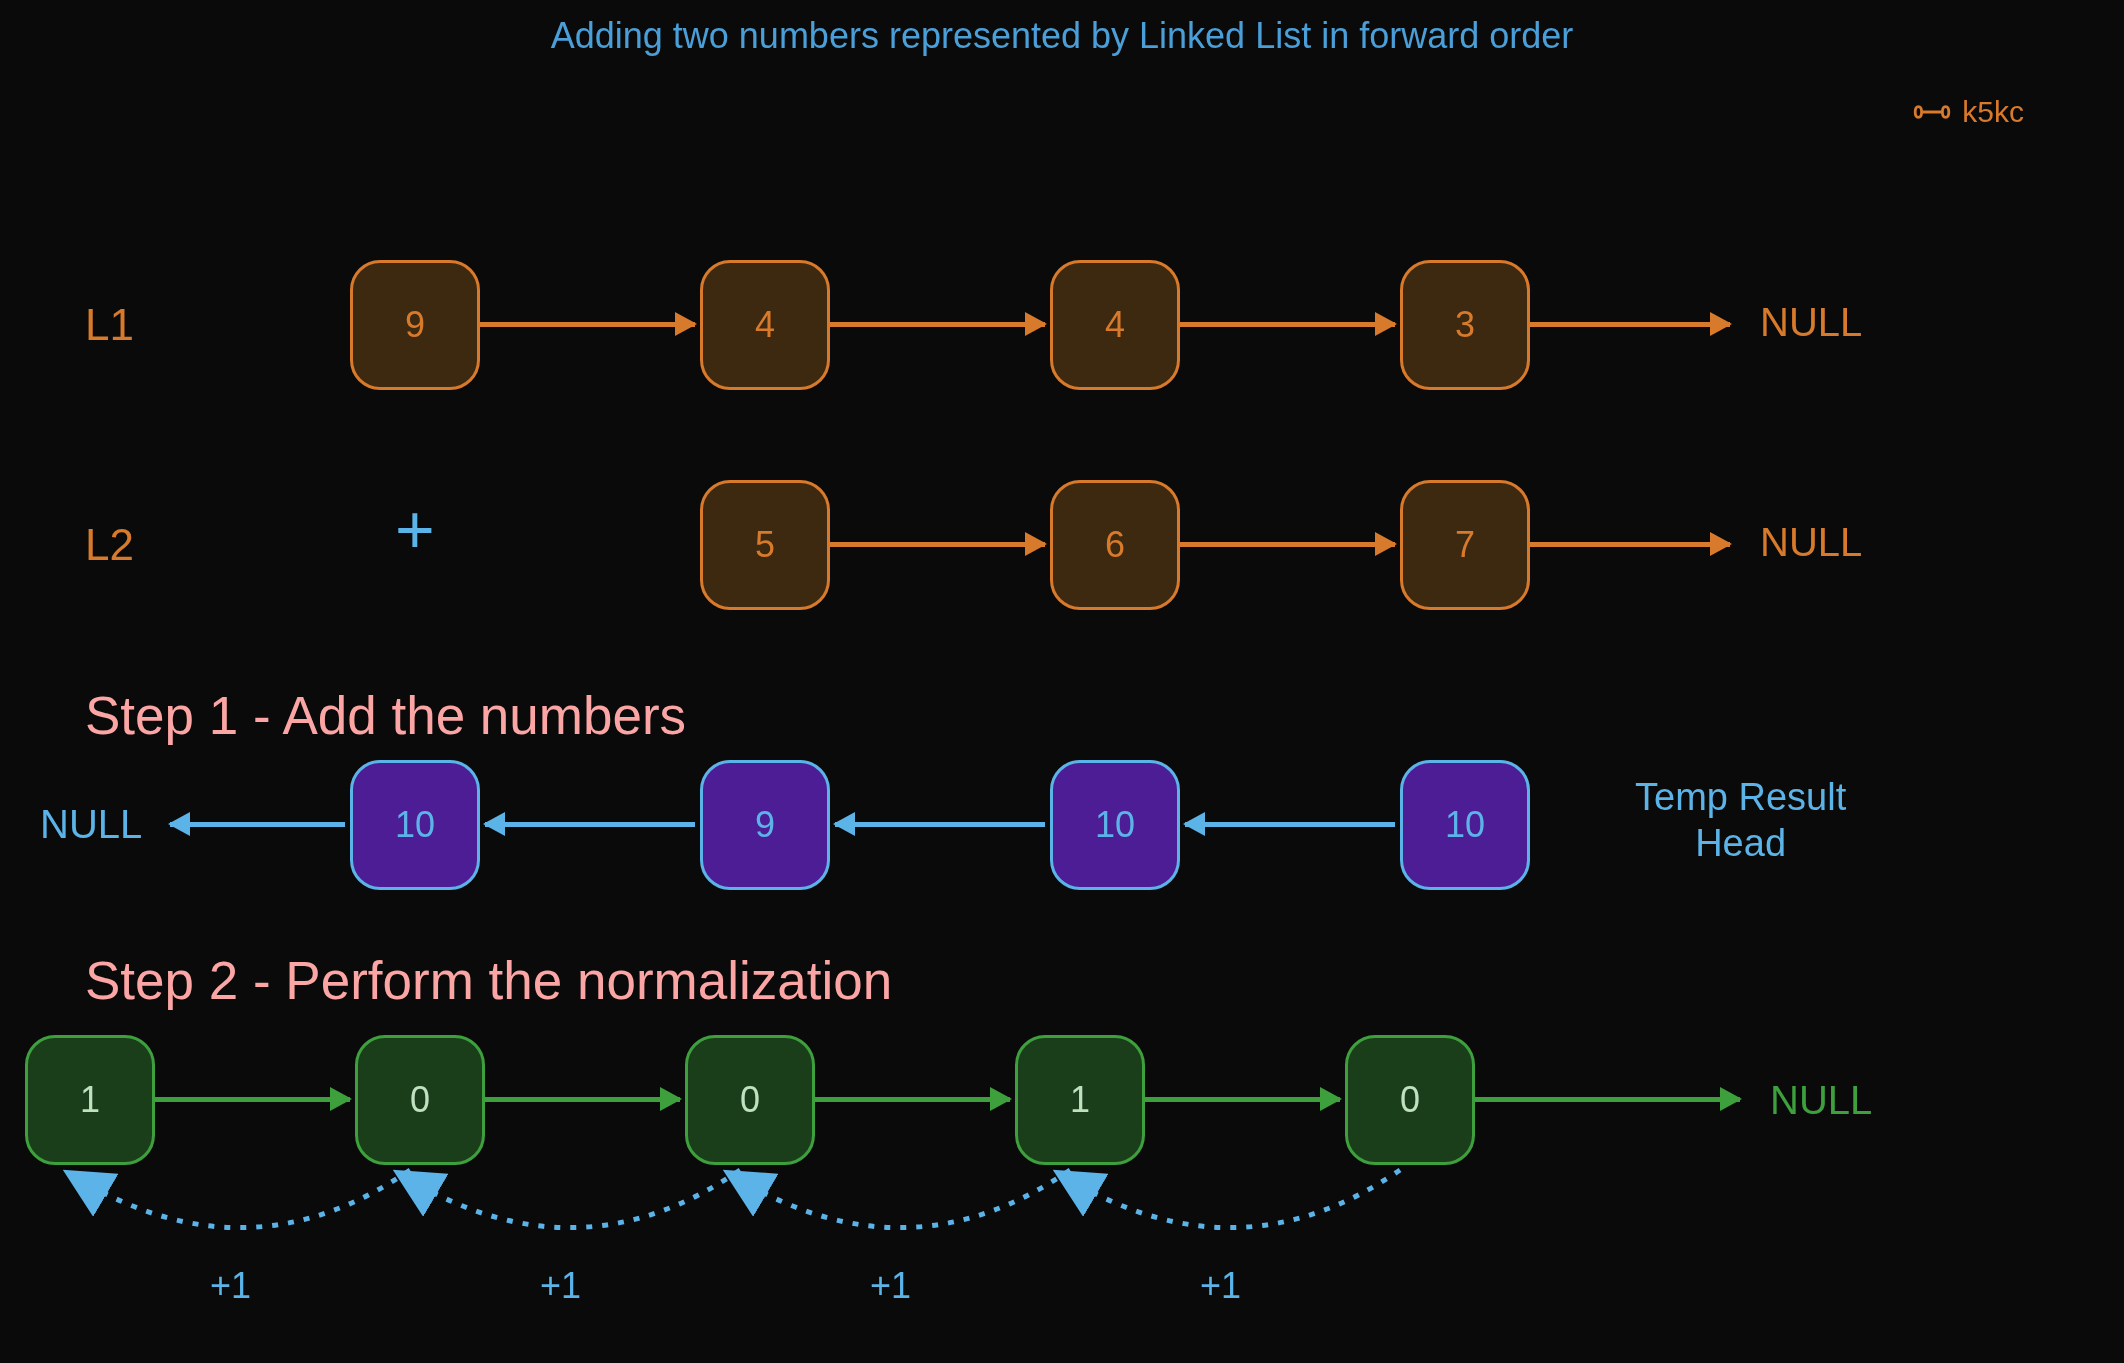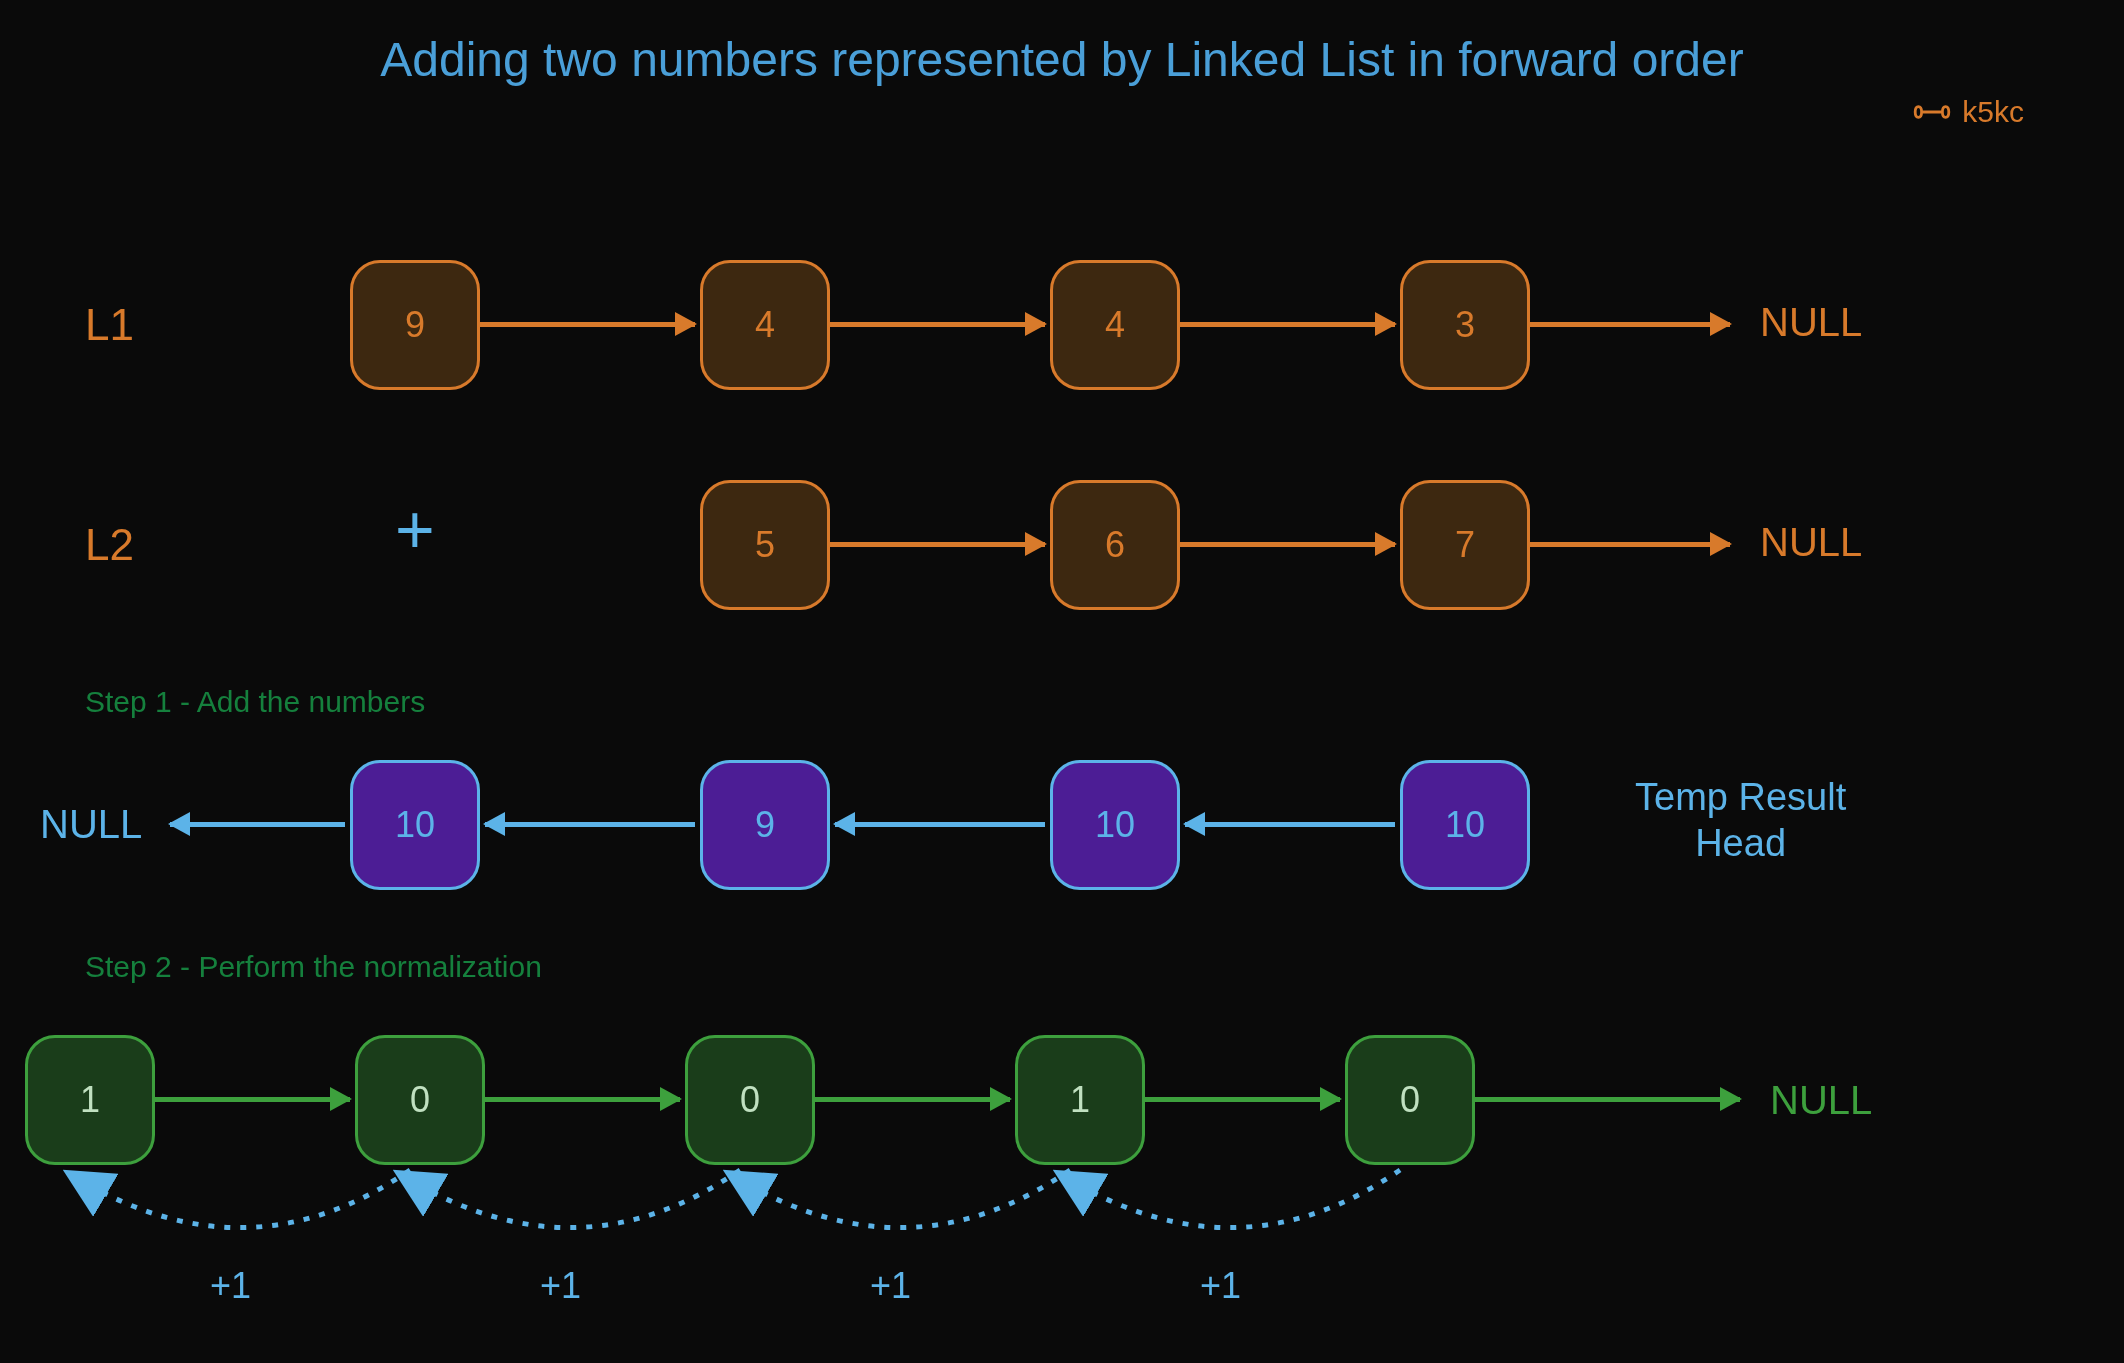--- a/index.html
+++ b/index.html
@@ -7,25 +7,25 @@
     margin: 0;
     background: #0a0a0a;
     font-family: -apple-system, BlinkMacSystemFont, 'Segoe UI', sans-serif;
     width: 2124px;
     height: 1363px;
     position: relative;
     overflow: hidden;
   }
   .title {
     position: absolute;
-    top: 32px;
+    top: 15px;
     left: 50%;
     transform: translateX(-50%);
     color: #4a9fd8;
-    font-size: 48px;
+    font-size: 36px;
     font-weight: 500;
     white-space: nowrap;
   }
   .brand {
     position: absolute;
     top: 95px;
     right: 100px;
     display: flex;
     align-items: center;
     gap: 10px;
@@ -41,22 +41,22 @@
     font-weight: 500;
   }
   .plus {
     position: absolute;
     color: #5cb3e8;
     font-size: 68px;
     font-weight: 300;
   }
   .step-label {
     position: absolute;
-    color: #15803d;
-    font-size: 30px;
+    color: #fca5a5;
+    font-size: 53px;
     font-weight: 500;
   }
   .null-label {
     position: absolute;
     font-size: 40px;
     font-weight: 500;
   }
   .result-label {
     position: absolute;
     color: #5cb3e8;

